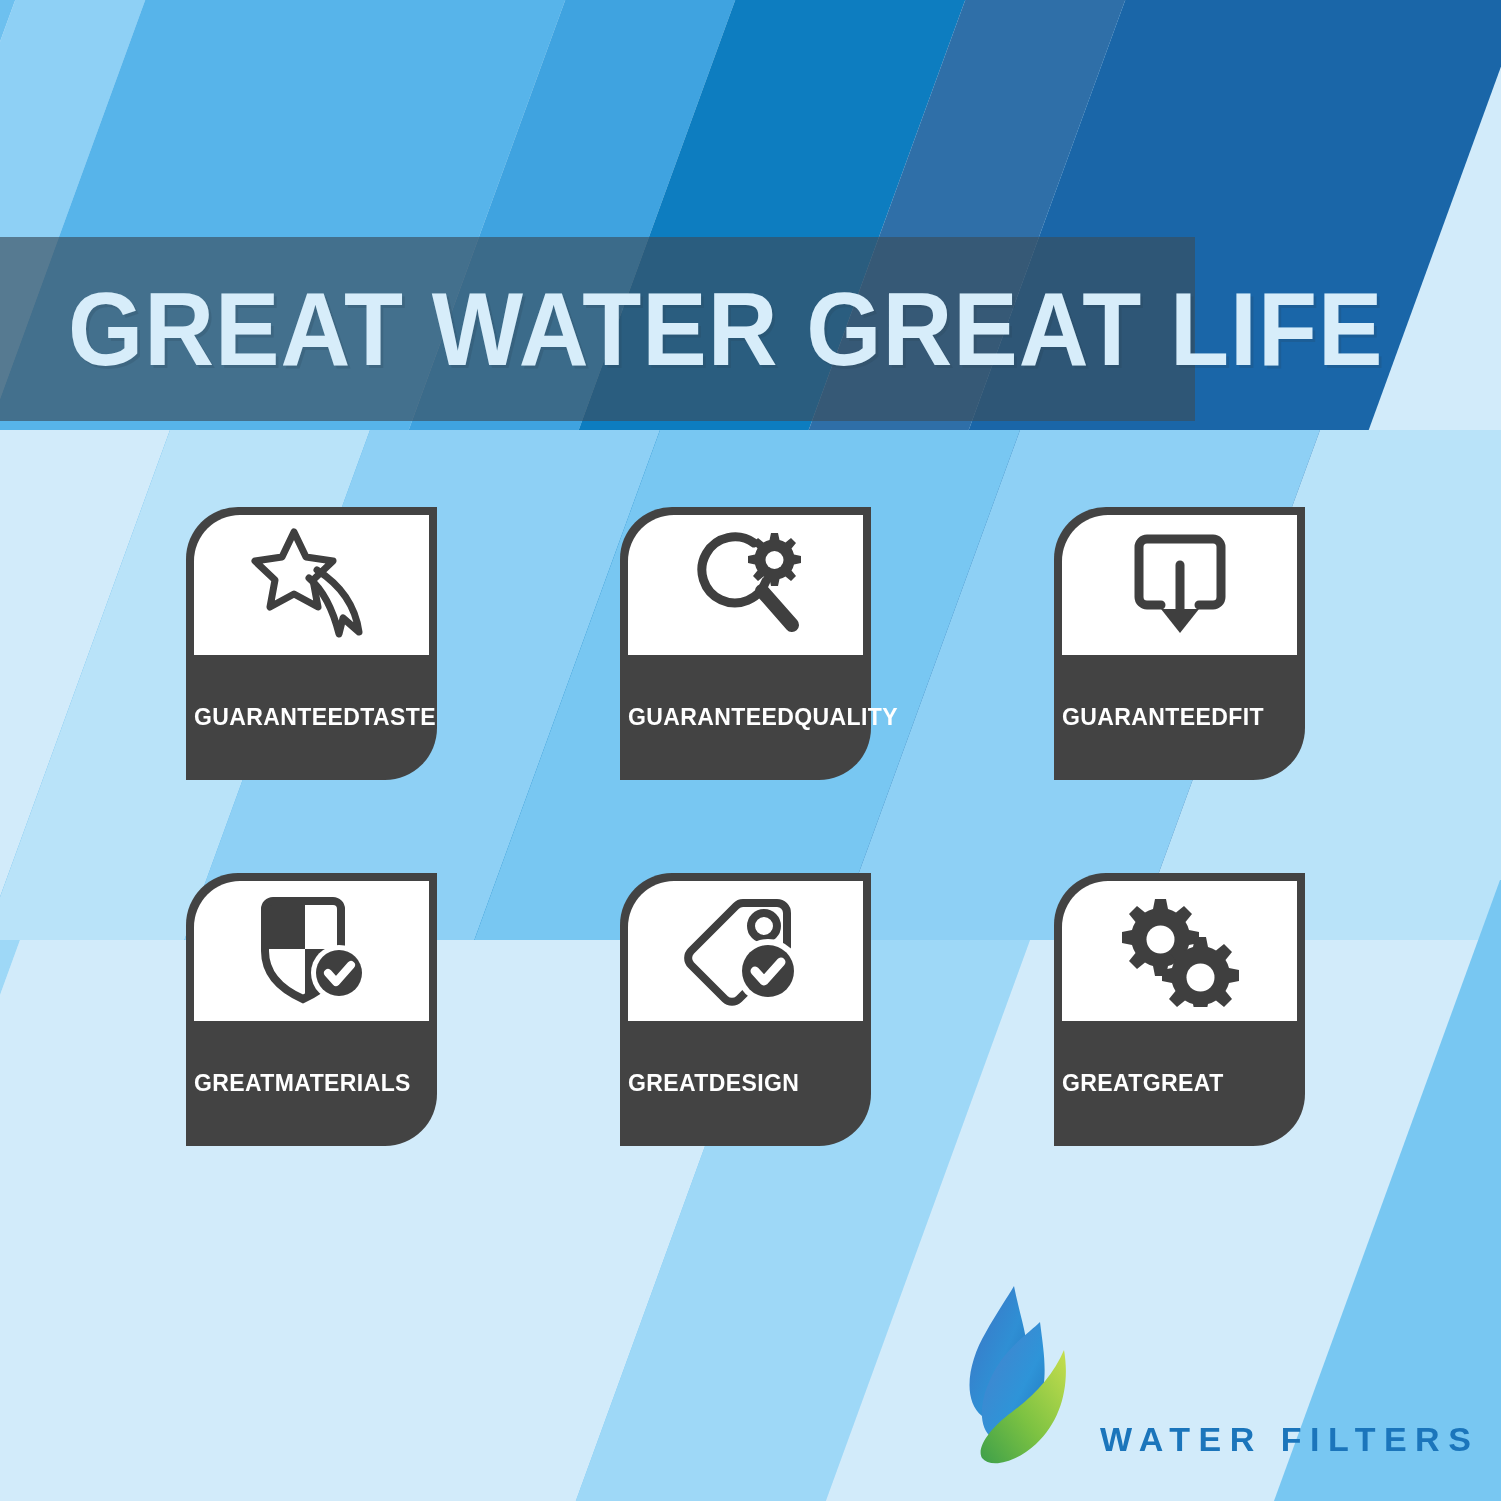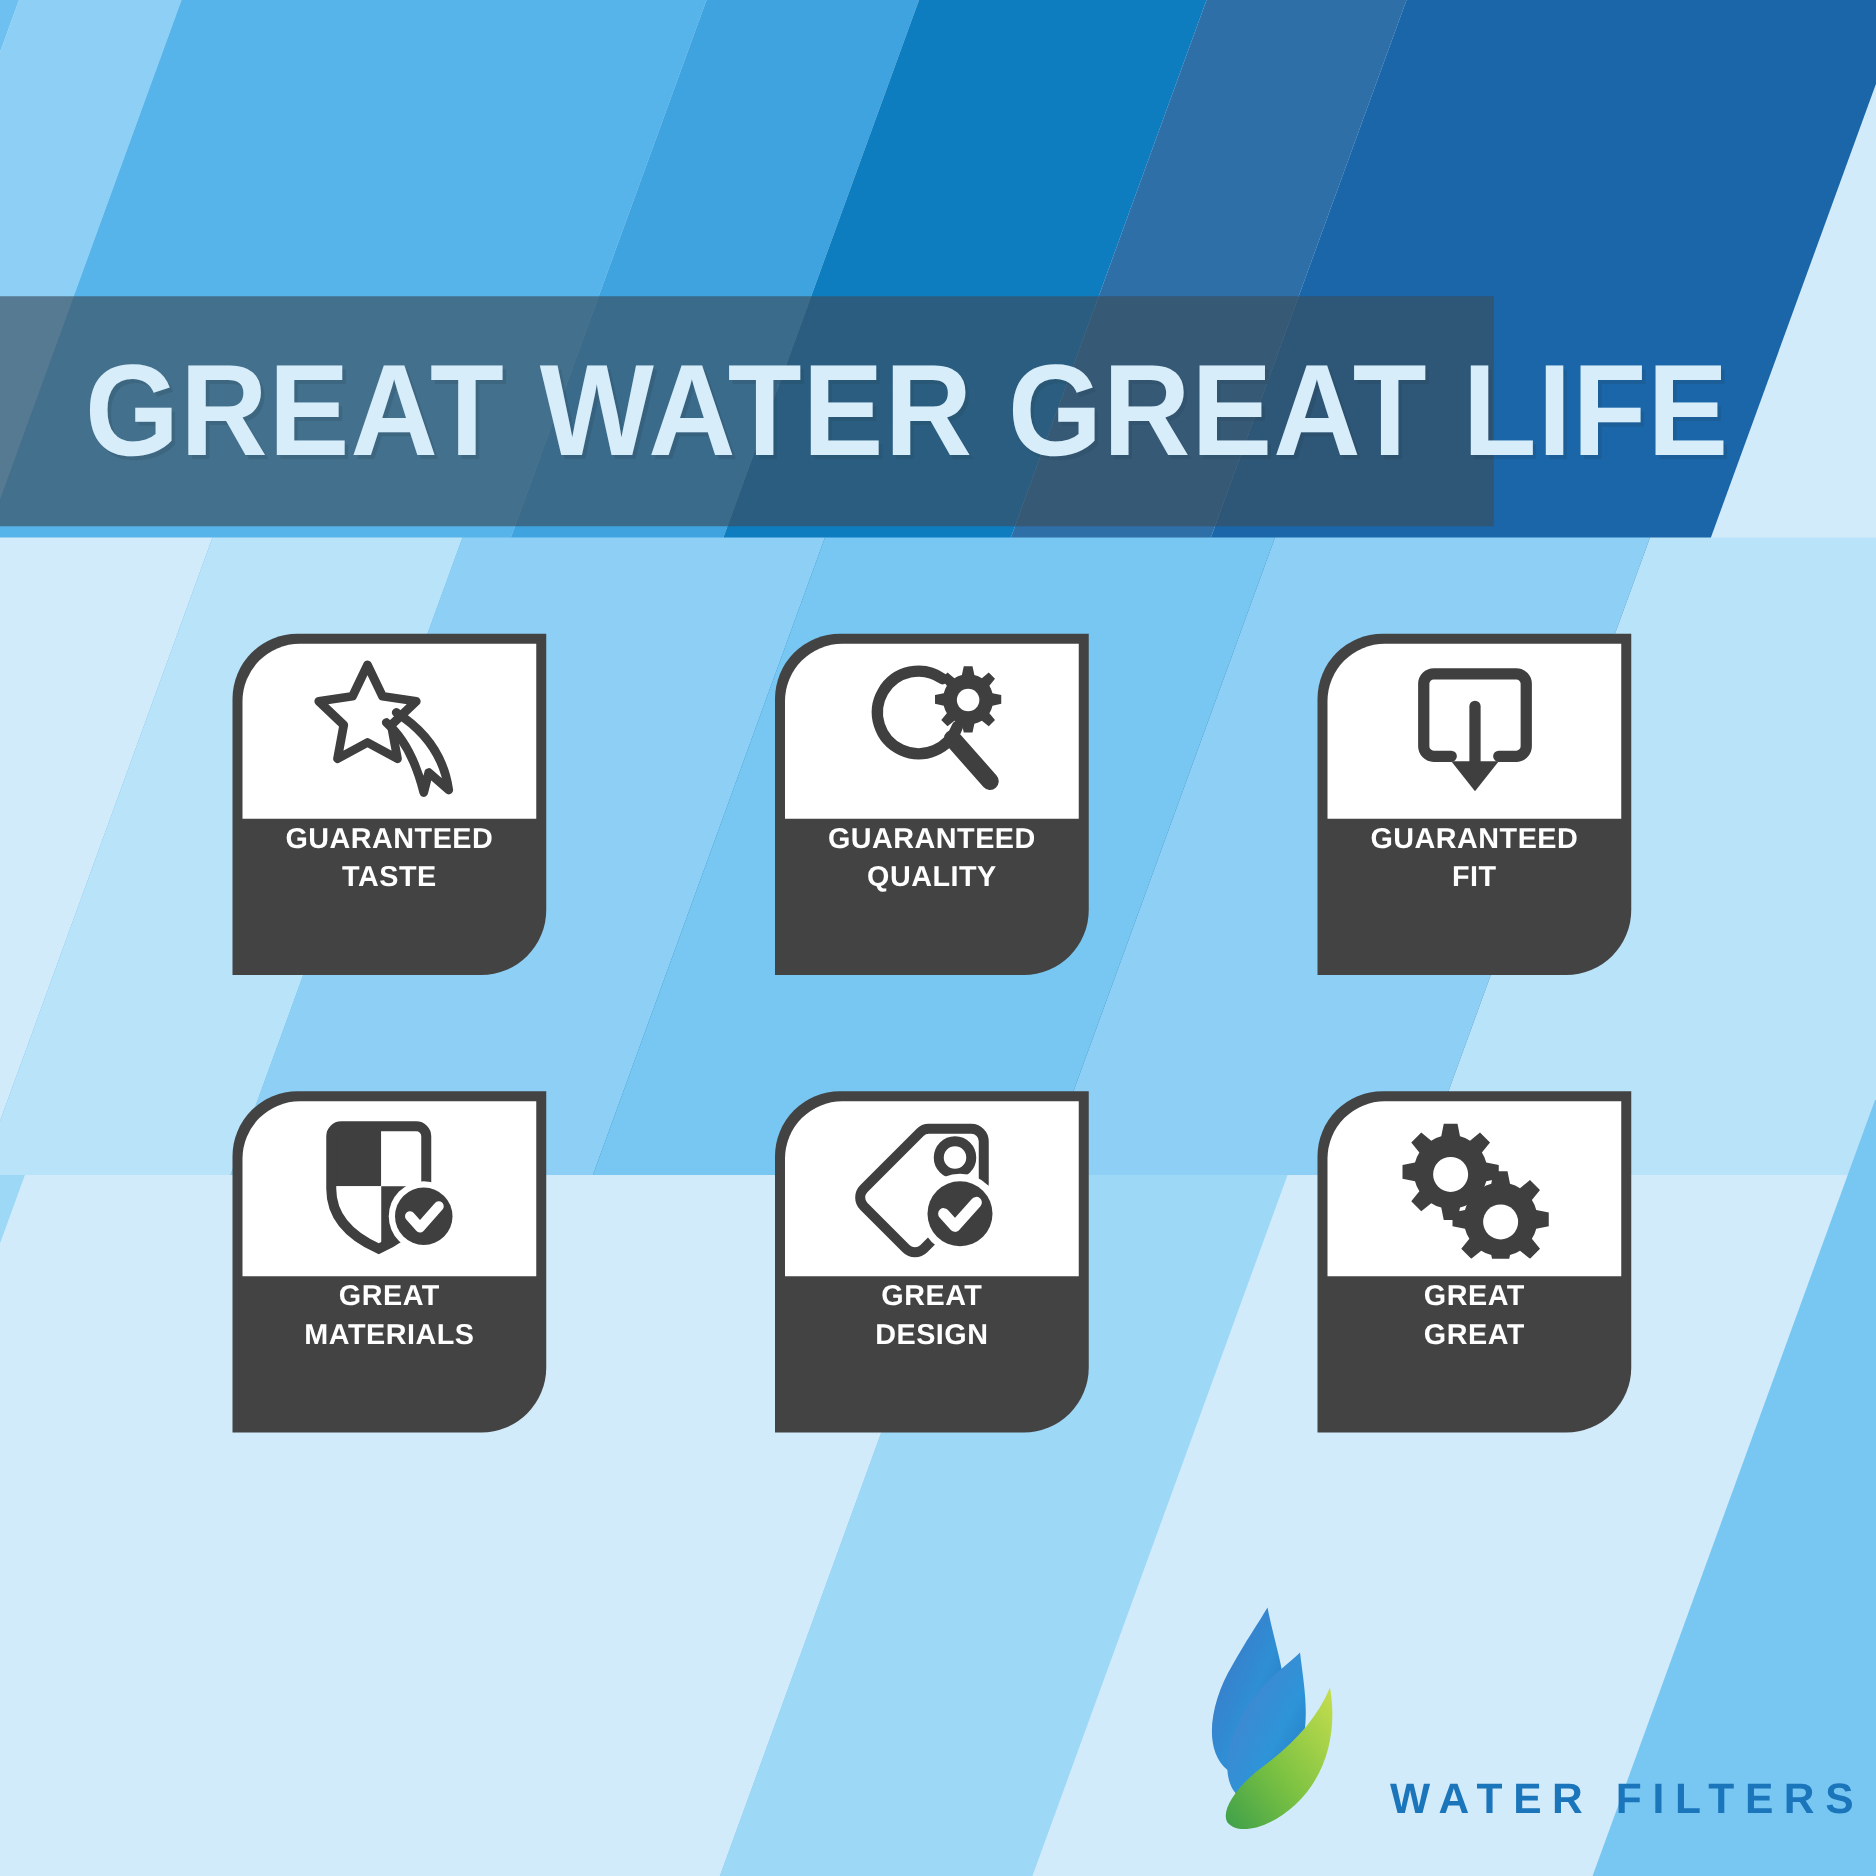--- a/index.html
+++ b/index.html
@@ -85,21 +85,21 @@
     height: 140px;
     display: flex;
     align-items: center;
     justify-content: center;
     overflow: hidden;
   }
   .card-icon svg { display: block; }
   .card-label {
     flex: 1;
     display: flex;
-    flex-direction: column;
+    flex-direction: row;
     align-items: center;
     justify-content: flex-start;
     color: #ffffff;
     font-size: 23px;
     font-weight: bold;
     line-height: 1.34;
     letter-spacing: 0.4px;
     text-align: center;
   }
 
@@ -138,21 +138,21 @@
     position: absolute;
     right: -2px;
     top: 18px;
     font-size: 21px;
     font-weight: bold;
     color: #1b75bb;
     letter-spacing: 0;
   }
   .logo-sub {
     position: absolute;
-    left: 160px;
+    left: 148px;
     top: 152px;
     font-size: 34px;
     font-weight: bold;
     letter-spacing: 8.5px;
     color: #1b75bb;
     white-space: nowrap;
   }
 </style>
 </head>
 <body>

